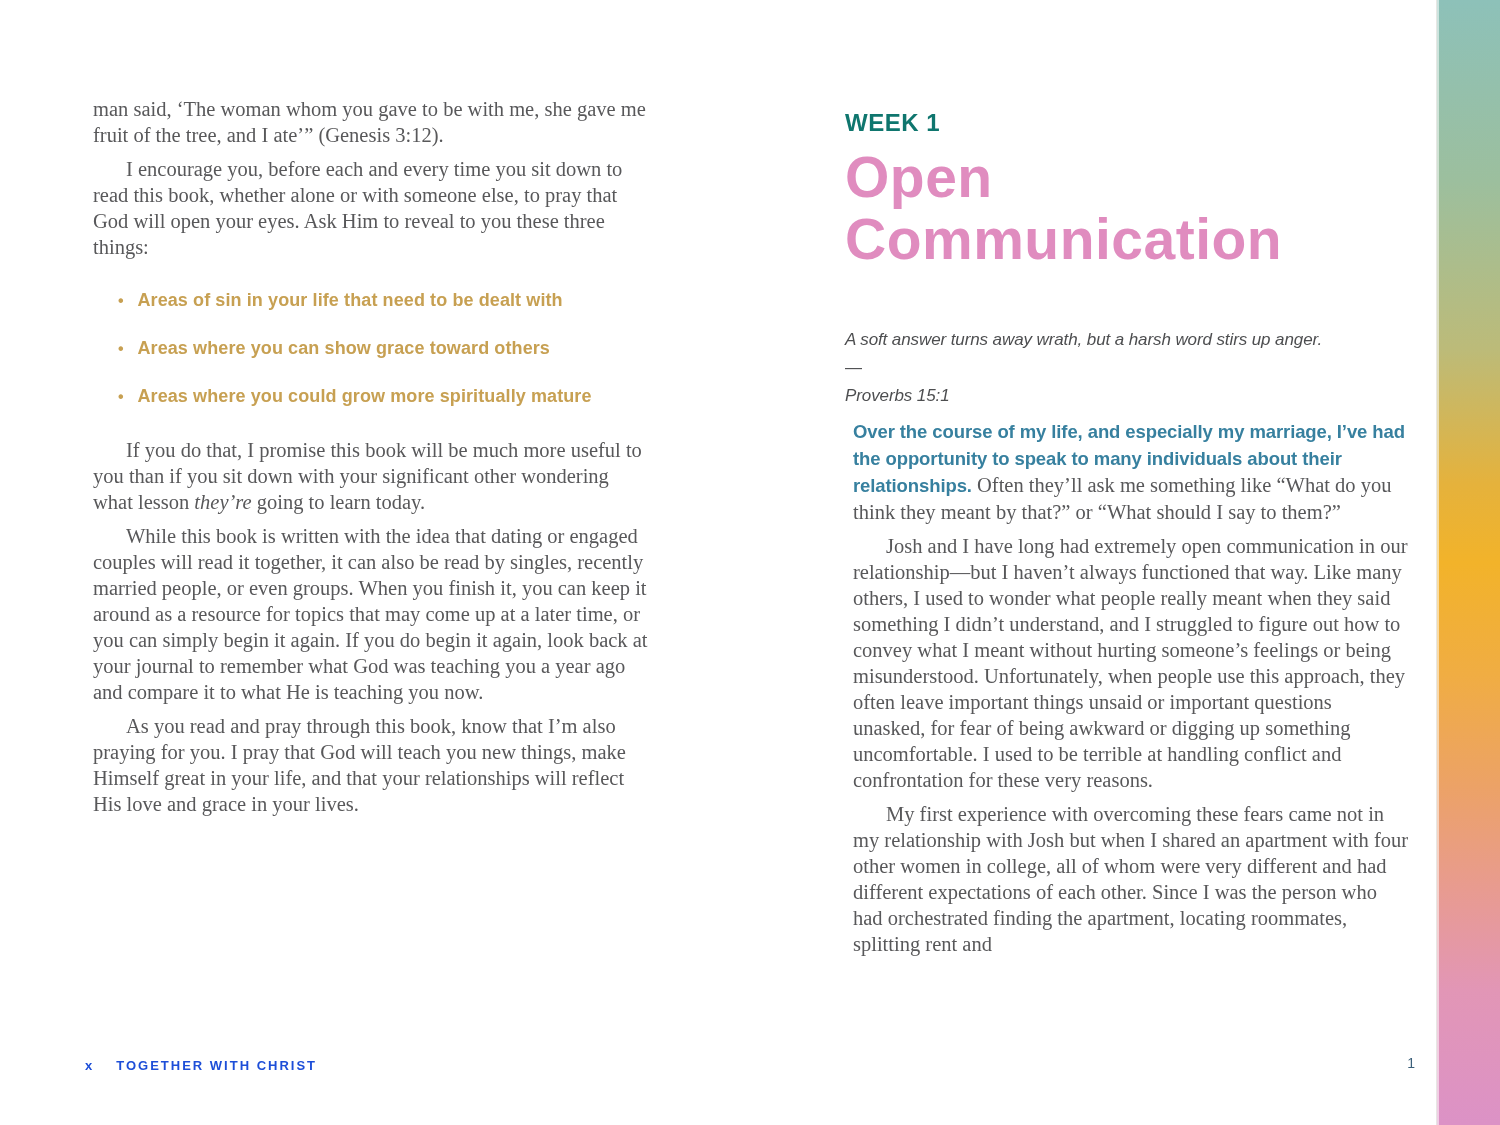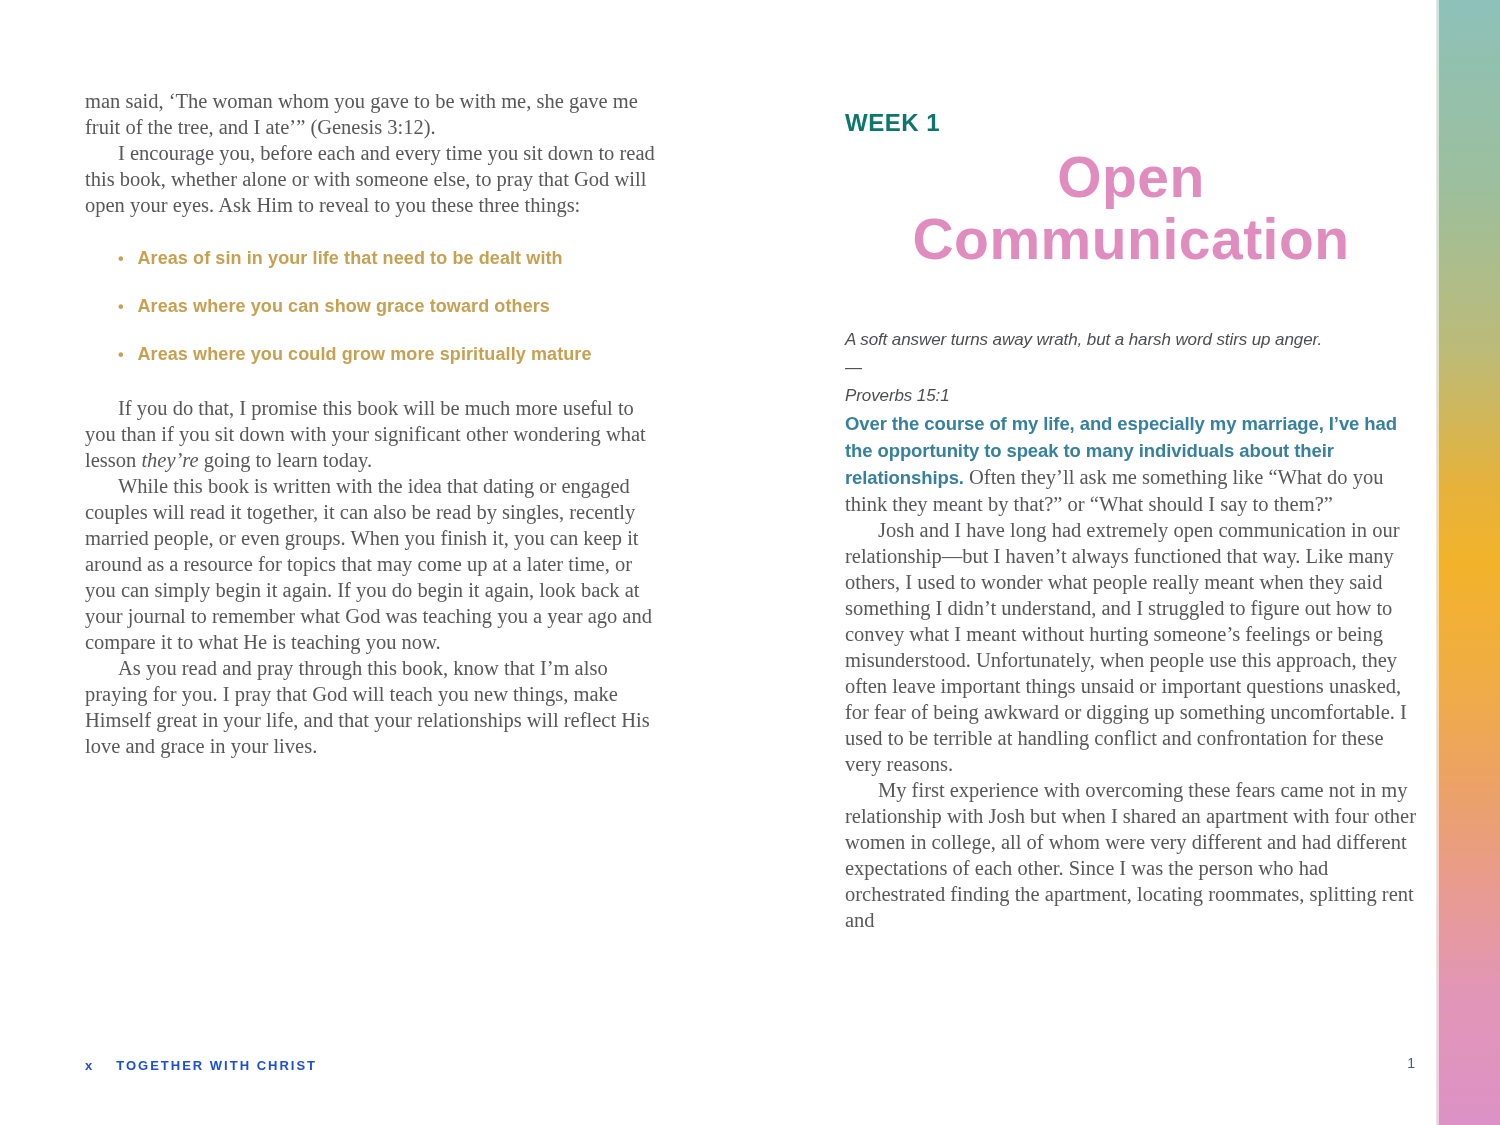--- a/index.html
+++ b/index.html
@@ -33,21 +33,21 @@
 
   
   .left-col {
     position: absolute;
     left: 85px; top: 88px;
     width: 576px;
     color: #58585a;
     font-size: 20.5px;
     line-height: 26px;
   }
-  p.body { margin: 0; }
+  p.body { margin: 8px; }
   p.indent { text-indent: 33px; }
 
   ul.bullet-list {
     list-style: none;
     margin: 30px 0 30px 0;
     padding-left: 33px;
     font-family: "Liberation Sans", "DejaVu Sans", sans-serif;
     font-weight: bold;
     font-size: 18px;
     color: #c7a052;
@@ -83,21 +83,20 @@
     margin-top: 7px;
   }
   .chapter-title {
     font-family: "Liberation Sans", "DejaVu Sans", sans-serif;
     font-weight: bold;
     font-size: 57px;
     line-height: 62px;
     letter-spacing: 0.5px;
     color: #e08cbf;
     margin-top: 10px;
-    text-align: center;
   }
   .verse-block {
     margin-top: 56px;
     font-family: "Liberation Sans", "DejaVu Sans", sans-serif;
     font-style: italic;
     font-size: 17px;
     line-height: 28px;
     color: #4d4e50;
     letter-spacing: -0.1px;
   }

